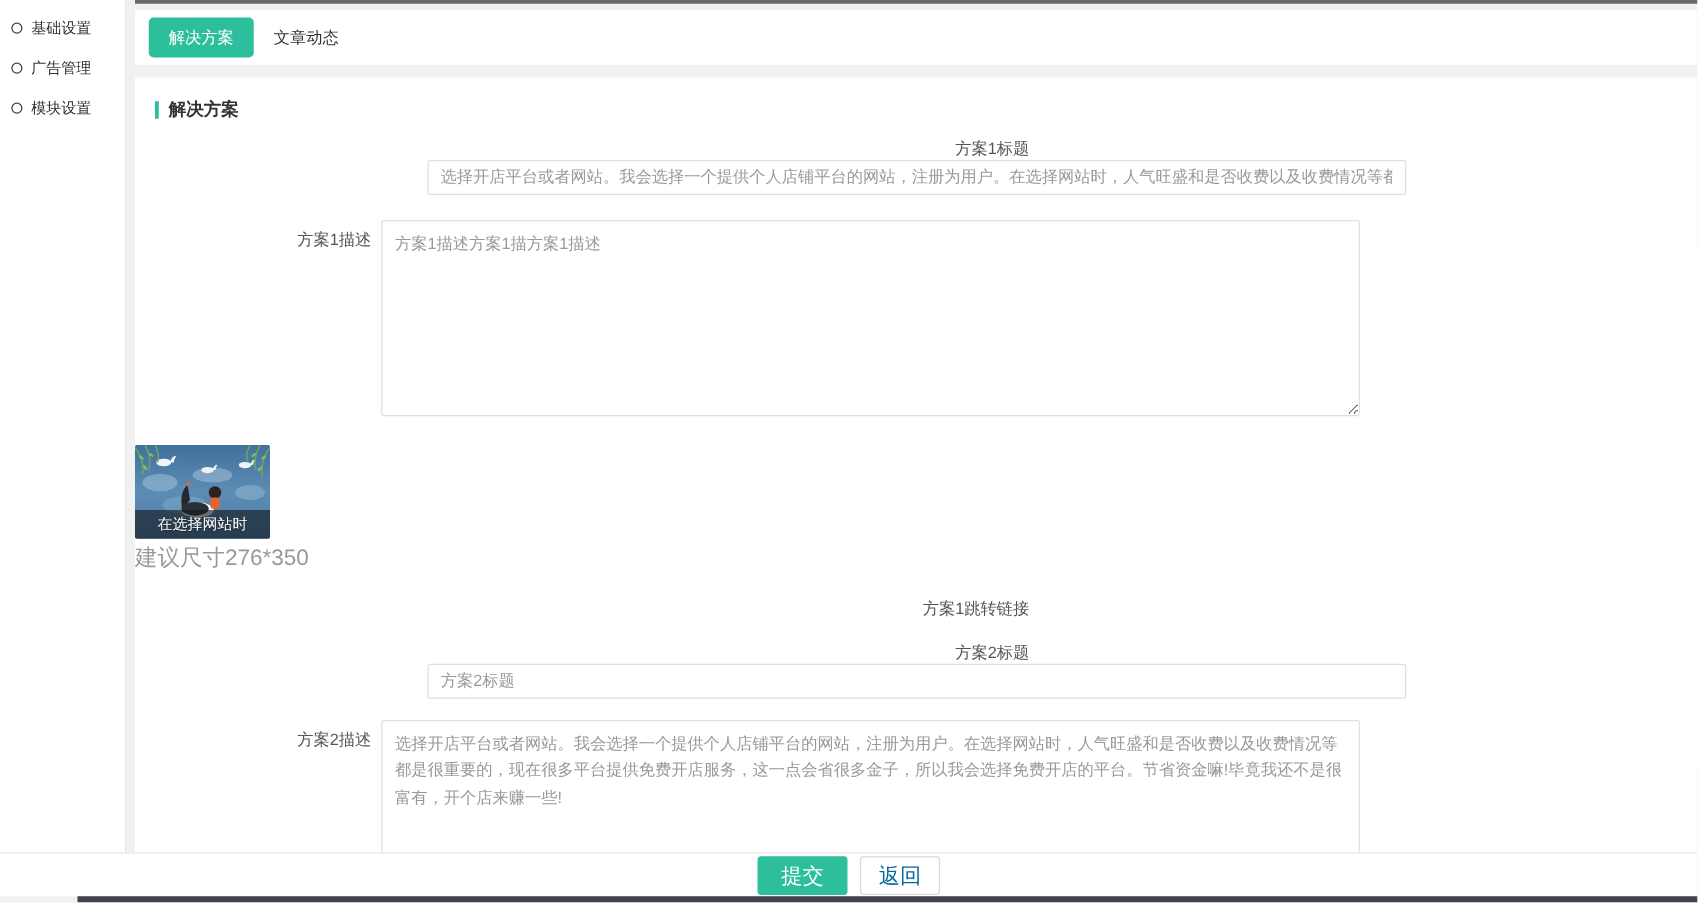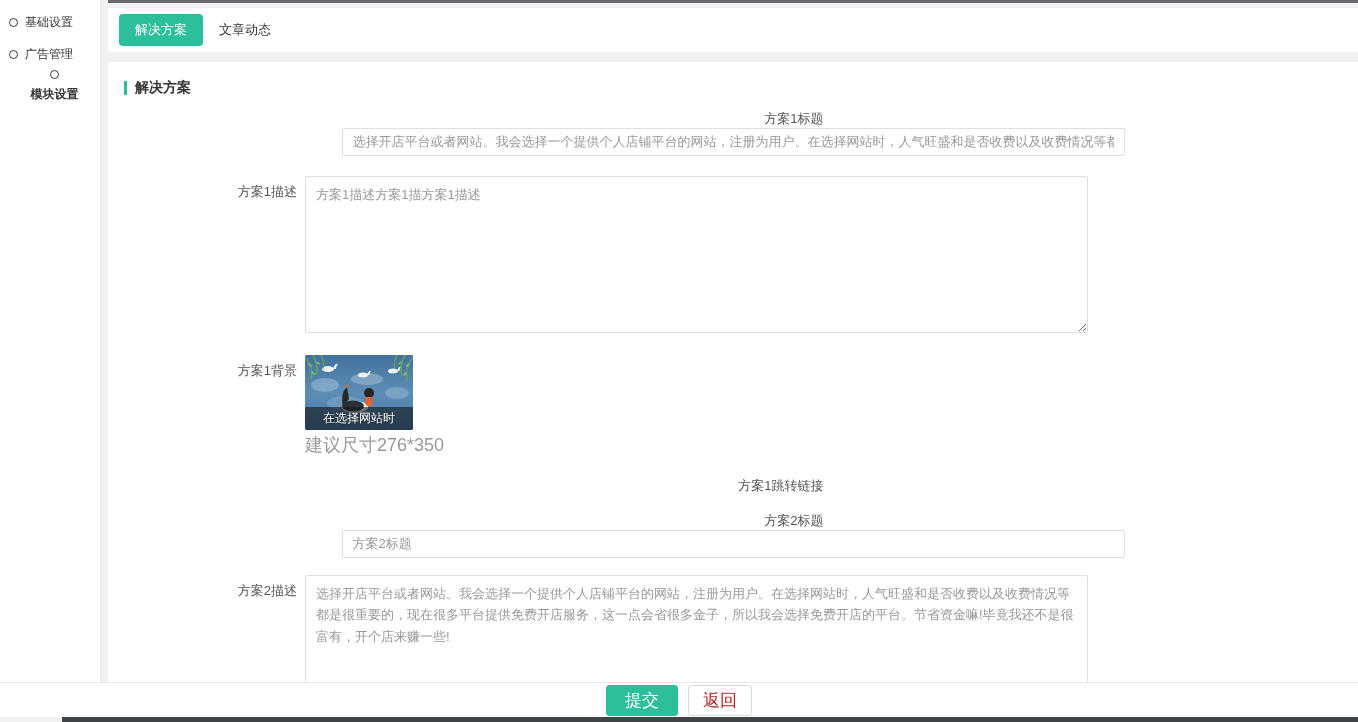--- a/index.html
+++ b/index.html
@@ -20,21 +20,21 @@
     background:#fff; border-right:1px solid #e3e6e8; padding-top:6px;
   }
   .side-item {
     display:flex; align-items:center; gap:7px;
     height:32px; padding-left:9px; font-size:12px; color:#333; cursor:pointer;
   }
   .side-item .ring {
     width:9px; height:9px; border:1.5px solid #3d3d3d; border-radius:50%;
     flex:0 0 auto; background:#fff;
   }
-  .side-item.active { font-weight:bold;flex-direction:column; }
+  .side-item.active { font-weight:normal; }
 
   
   .tab-card {
     position:absolute; top:8px; left:108px; right:0; height:44px;
     background:#fff; display:flex; align-items:center; padding-left:11px;
   }
   .tab-btn {
     font-size:13px; padding:7px 16px; border-radius:4px; cursor:pointer;
   }
   .tab-btn.active { background:var(--accent); color:#fff; }
@@ -99,21 +99,21 @@
   .footer {
     position:absolute; left:0; right:0; bottom:5px; height:35px;
     background:#fff; border-top:1px solid #e9e9e9;
     display:flex; align-items:center; justify-content:center; gap:10px;
   }
   .btn {
     font-size:17px; border-radius:3px; cursor:pointer; font-family:inherit;
     padding:6px 18px; line-height:1;
   }
   .btn-submit { background:var(--accent); border:1px solid var(--accent); color:#fff; }
-  .btn-back { background:#fff; border:1px solid #d9d9d9; color:#b91c1c; padding:6px 14px; }
+  .btn-back { background:#fff; border:1px solid #d9d9d9; color:#0369a1; padding:6px 14px; }
 </style>
 </head>
 <body>
 
 <div class="topbar-line"></div>
 
 <div class="sidebar">
   <div class="side-item">
     <span class="ring"></span>
     <span>基础设置</span>
@@ -148,21 +148,20 @@
   </div>
 
   <div class="frow top mt-20">
     <div class="flabel">方案1描述</div>
     <div class="fcontrol">
       <textarea class="txt-area ta1" style="">方案1描述方案1描方案1描述</textarea>
     </div>
   </div>
 
   <div class="frow top mt-18">
-    <div class="flabel">方案1背景</div>
     <div class="fcontrol">
       <div class="upload-box">
         <svg width="108" height="75" viewBox="0 0 108 75">
           <defs>
             <linearGradient id="water" x1="0" y1="0" x2="0" y2="1">
               <stop offset="0" stop-color="#41719c"></stop>
               <stop offset="0.5" stop-color="#5d8cb4"></stop>
               <stop offset="1" stop-color="#4a7ba6"></stop>
             </linearGradient>
           </defs>

